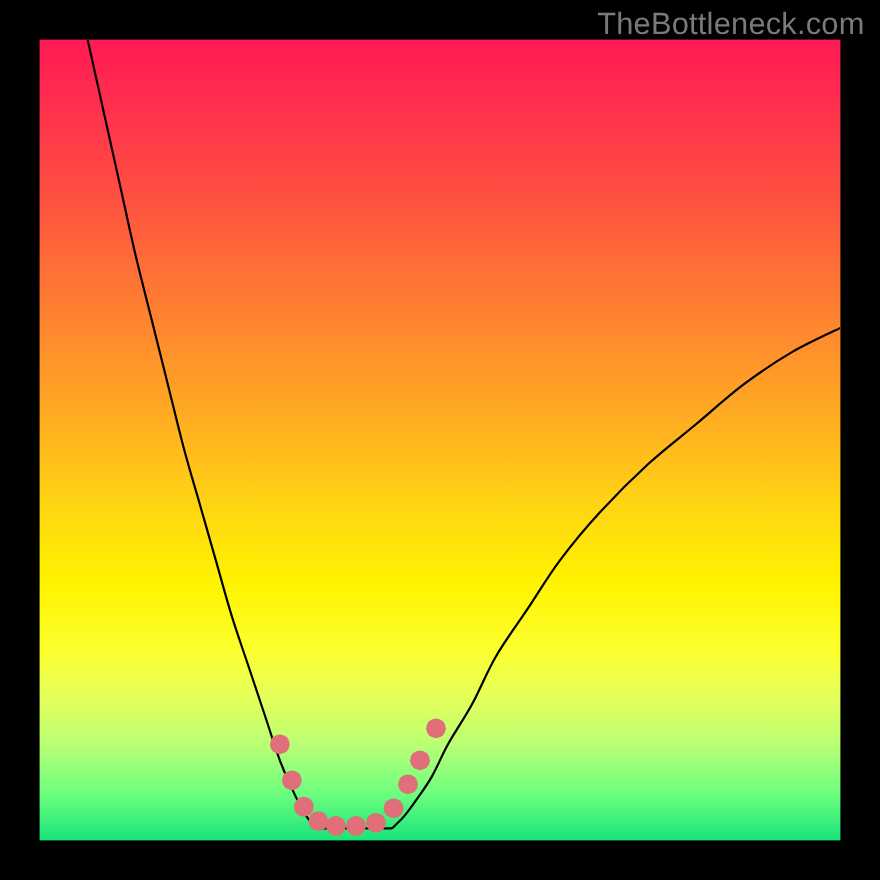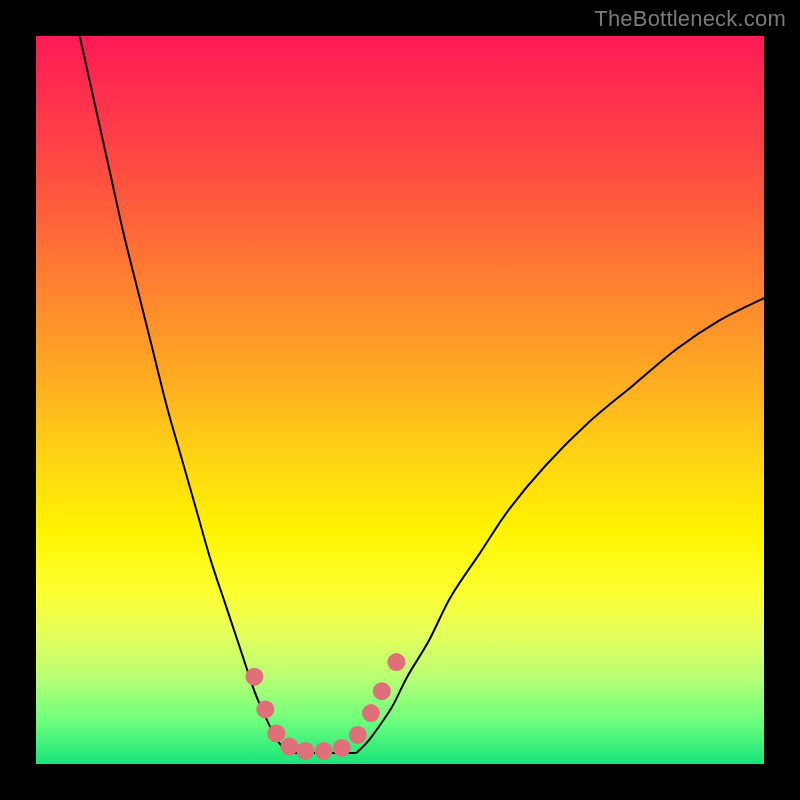--- a/index.html
+++ b/index.html
@@ -37,21 +37,21 @@
       #baff74 88%,
       #6fff7e 94%,
       #18e47a 100%
     );
   }
   .watermark {
     position: absolute;
     top: 6px;
     right: 14px;
     color: #7a7a7a;
-    font-size: 22px;
+    font-size: 28px;
     letter-spacing: 0.2px;
     font-weight: 500;
     user-select: none;
   }
   svg.overlay {
     position: absolute;
     left: 36px;
     top: 36px;
     width: 728px;
     height: 728px;

